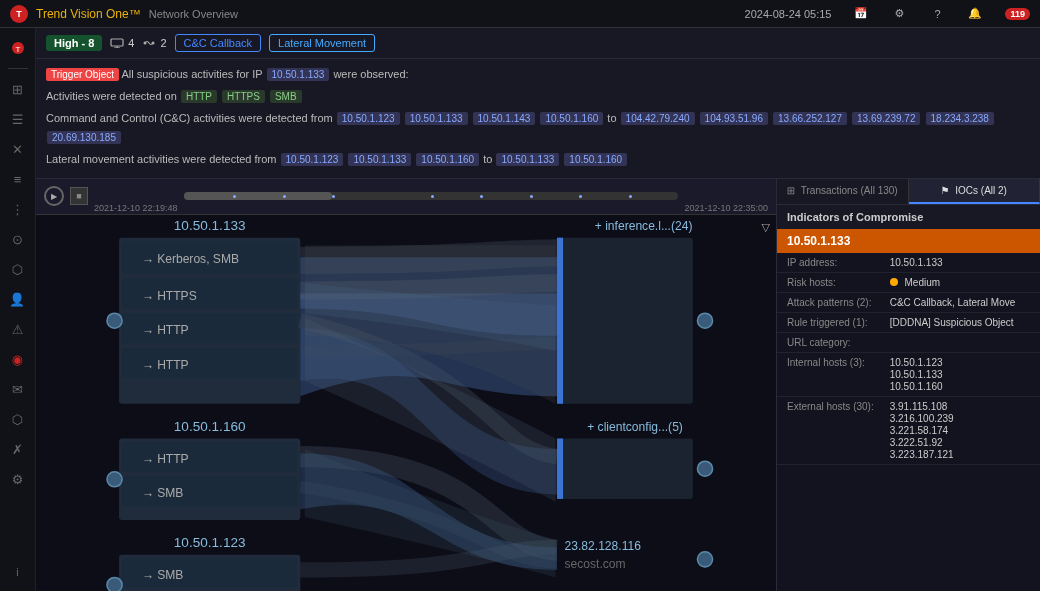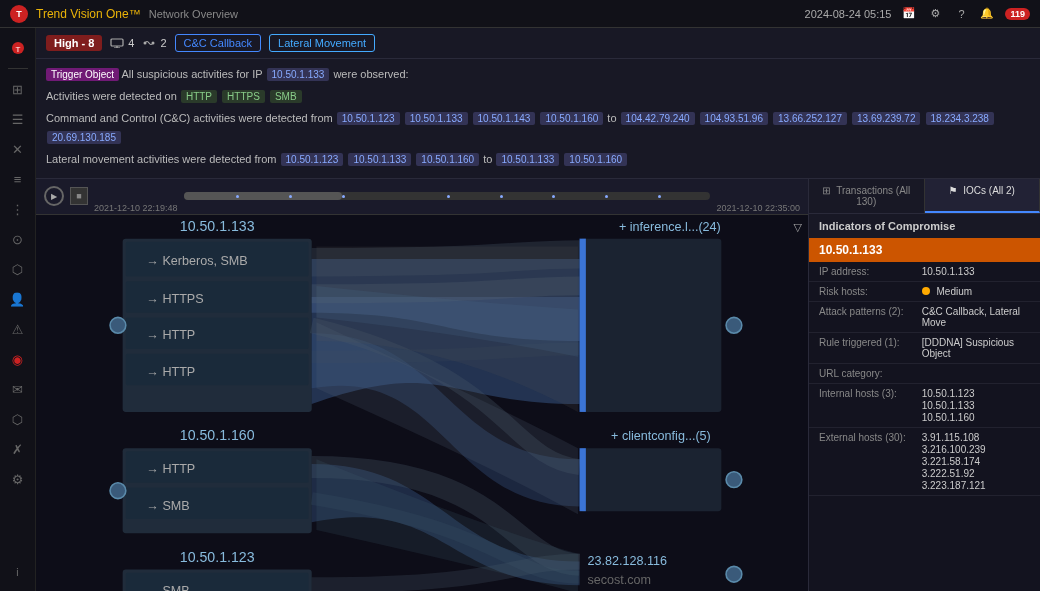--- a/index.html
+++ b/index.html
@@ -40,21 +40,21 @@
       font-size: 12px;
       font-weight: 500;
     }
     .app-subtitle {
       color: #888;
       font-size: 11px;
     }
     .top-bar-right {
       display: flex;
       align-items: center;
-      gap: 10px;
+      gap: 22px;
       color: #aaa;
       font-size: 11px;
     }
     .top-bar-icon {
       width: 16px; height: 16px;
       display: flex; align-items: center; justify-content: center;
       cursor: pointer;
       color: #aaa;
     }
     .notification-badge {
@@ -114,21 +114,21 @@
     .alert-header {
       background: #181825;
       padding: 6px 10px;
       border-bottom: 1px solid #2a2a3a;
       display: flex;
       align-items: center;
       gap: 8px;
       flex-wrap: wrap;
     }
     .badge-high {
-      background: #7f1d1d;
+      background: #14532d;
       color: white;
       padding: 2px 8px;
       border-radius: 3px;
       font-size: 11px;
       font-weight: bold;
     }
     .badge-info {
       display: flex; align-items: center; gap: 4px;
       color: #ccc; font-size: 11px;
     }
@@ -152,21 +152,21 @@
     
     .alert-description {
       background: #181825;
       padding: 6px 10px;
       border-bottom: 1px solid #2a2a3a;
       font-size: 11px;
       color: #bbb;
       line-height: 1.8;
     }
     .highlight-orange {
-      background: #701a75;
+      background: #ef4444;
       color: white;
       padding: 1px 5px;
       border-radius: 2px;
       font-size: 10px;
     }
     .highlight-dark {
       background: #333355;
       color: #88aaff;
       padding: 1px 5px;
       border-radius: 2px;
@@ -240,21 +240,21 @@
       border-radius: 4px;
     }
     .timeline-label {
       font-size: 9px;
       color: #777;
       margin-top: 24px;
     }
 
     
     .right-panel {
-      width: 232px;
+      width: 264px;
       background: #13131f;
       border-left: 1px solid #2a2a3a;
       display: flex;
       flex-direction: column;
     }
     .right-panel-tabs {
       display: flex;
       background: #181825;
       border-bottom: 1px solid #2a2a3a;
     }

